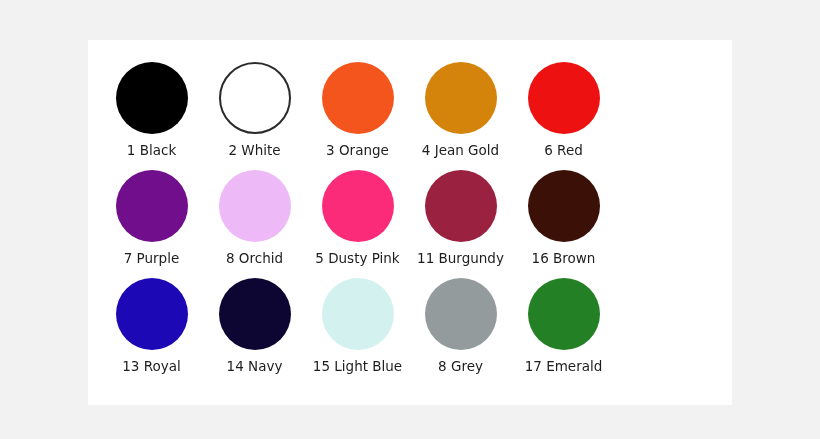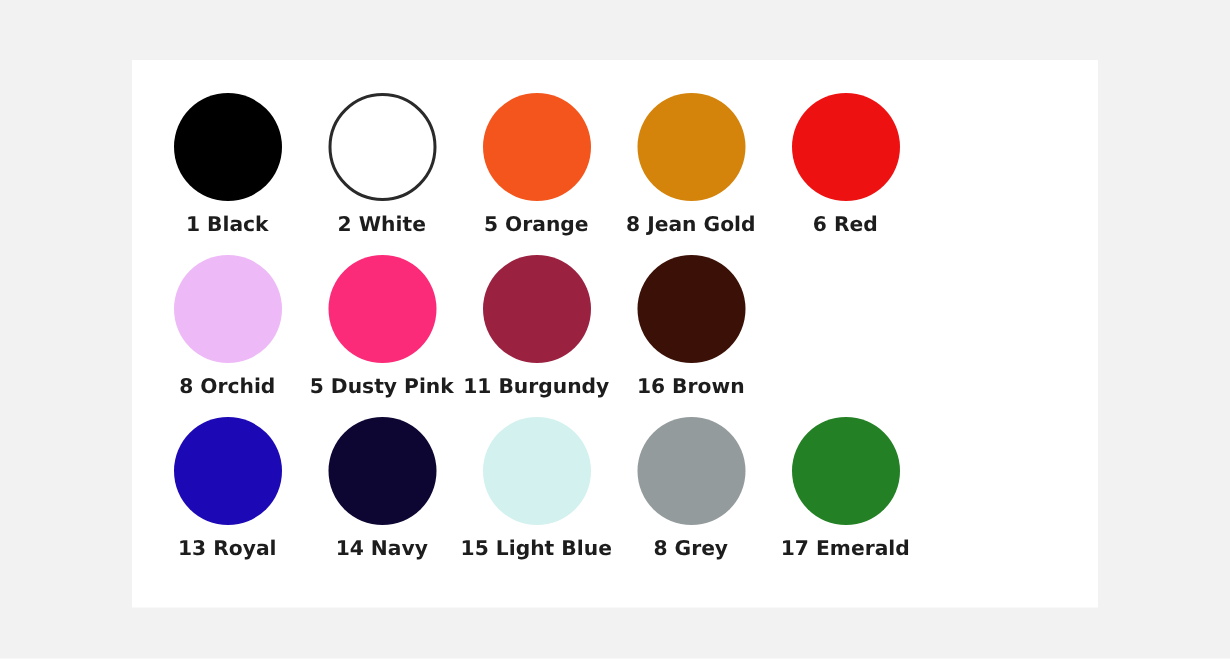--- a/index.html
+++ b/index.html
@@ -15,21 +15,20 @@
     overflow: hidden;
   }
   #swatch-card {
     position: absolute;
     left: 88px;
     top: 40px;
     width: 644px;
     height: 365px;
     background: #ffffff;
     box-sizing: border-box;
-    font-weight: bold;
   }
   .swatch-row {
     display: flex;
     justify-content: flex-start;
     align-items: flex-start;
     padding-left: 12px;
   }
   .swatch-row.row-1 { padding-top: 22px; }
   .swatch-row.row-2 { padding-top: 12px; }
   .swatch-row.row-3 { padding-top: 12px; }
@@ -69,32 +68,36 @@
       <div class="swatch-cell">
         <div class="swatch-dot" style="background: rgb(0, 0, 0);"></div>
         <div class="swatch-label">1 Black</div>
       </div>
       <div class="swatch-cell">
         <div class="swatch-dot outlined" style="background: rgb(255, 255, 255);"></div>
         <div class="swatch-label">2 White</div>
       </div>
       <div class="swatch-cell">
         <div class="swatch-dot" style="background: rgb(244, 85, 28);"></div>
-        <div class="swatch-label">5 Orange</div>
+        <div class="swatch-label">3 Orange</div>
       </div>
       <div class="swatch-cell">
         <div class="swatch-dot" style="background: rgb(212, 132, 11);"></div>
-        <div class="swatch-label">8 Jean Gold</div>
+        <div class="swatch-label">4 Jean Gold</div>
       </div>
       <div class="swatch-cell">
         <div class="swatch-dot" style="background: rgb(238, 17, 17);"></div>
         <div class="swatch-label">6 Red</div>
       </div>
     </div>
   <div class="swatch-row row-2">
+      <div class="swatch-cell">
+        <div class="swatch-dot" style="background: rgb(112, 14, 140);"></div>
+        <div class="swatch-label">7 Purple</div>
+      </div>
       <div class="swatch-cell">
         <div class="swatch-dot" style="background: rgb(238, 185, 247);"></div>
         <div class="swatch-label">8 Orchid</div>
       </div>
       <div class="swatch-cell">
         <div class="swatch-dot" style="background: rgb(252, 43, 121);"></div>
         <div class="swatch-label">5 Dusty Pink</div>
       </div>
       <div class="swatch-cell">
         <div class="swatch-dot" style="background: rgb(155, 33, 64);"></div>

